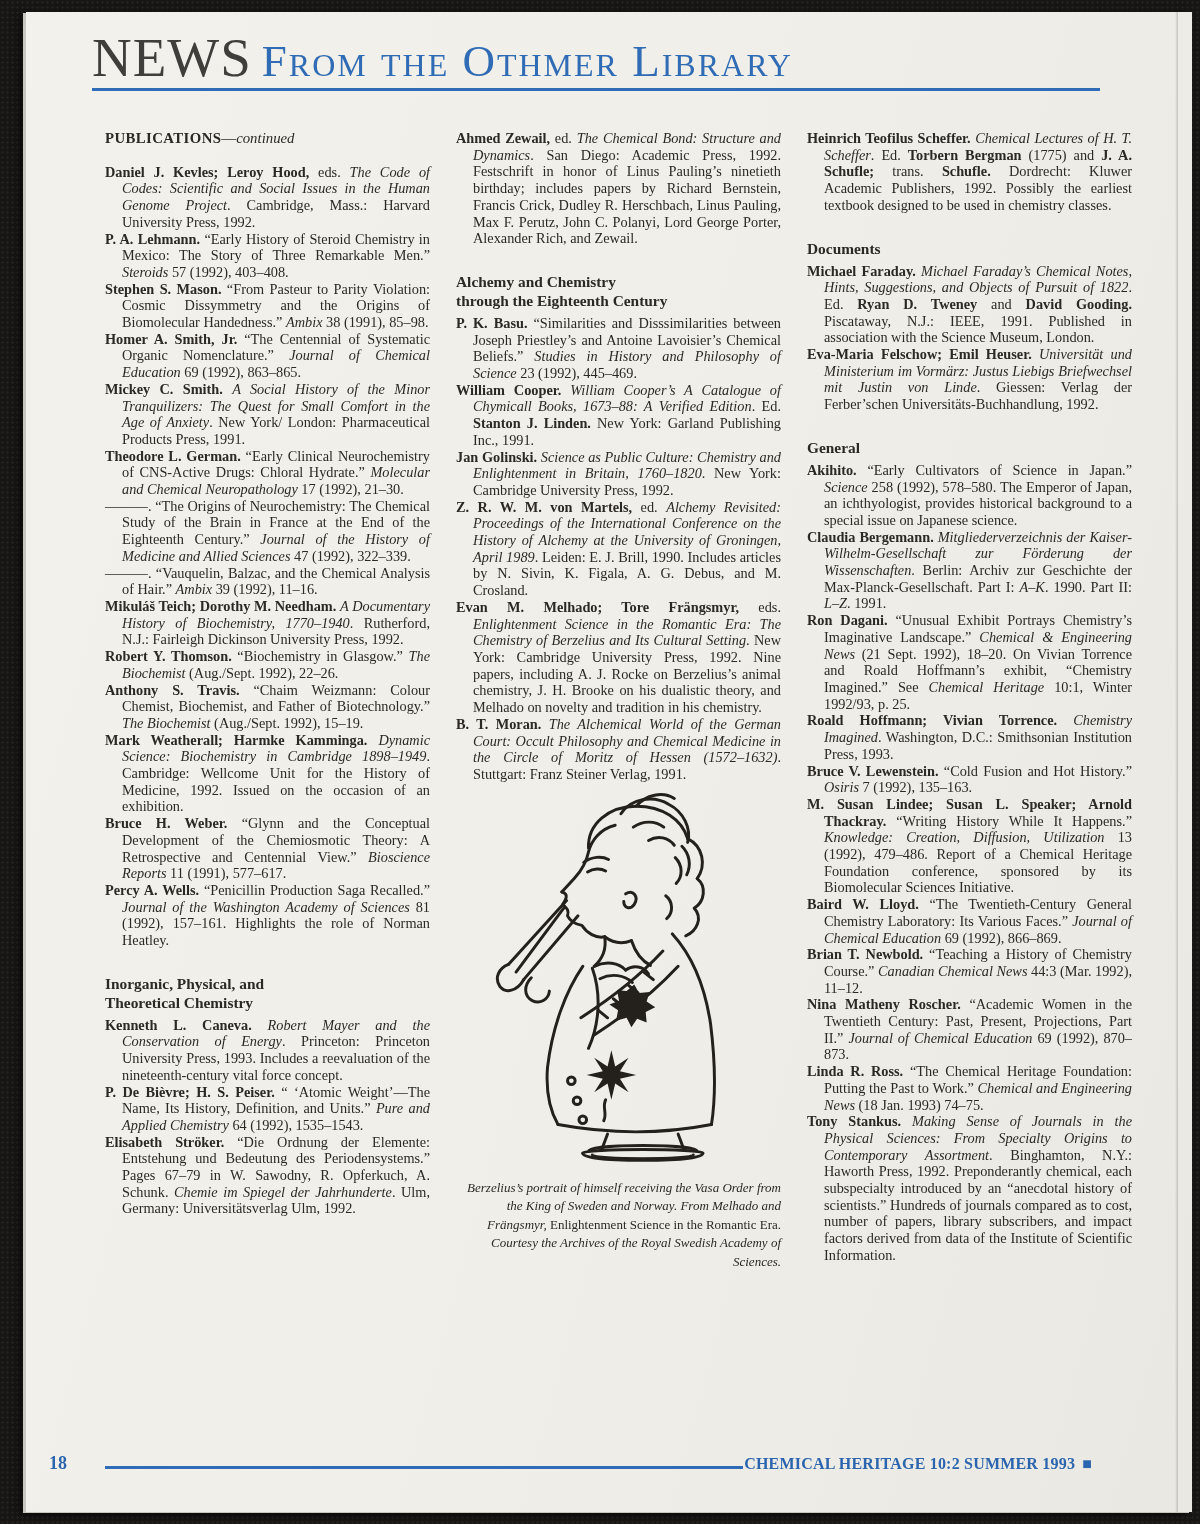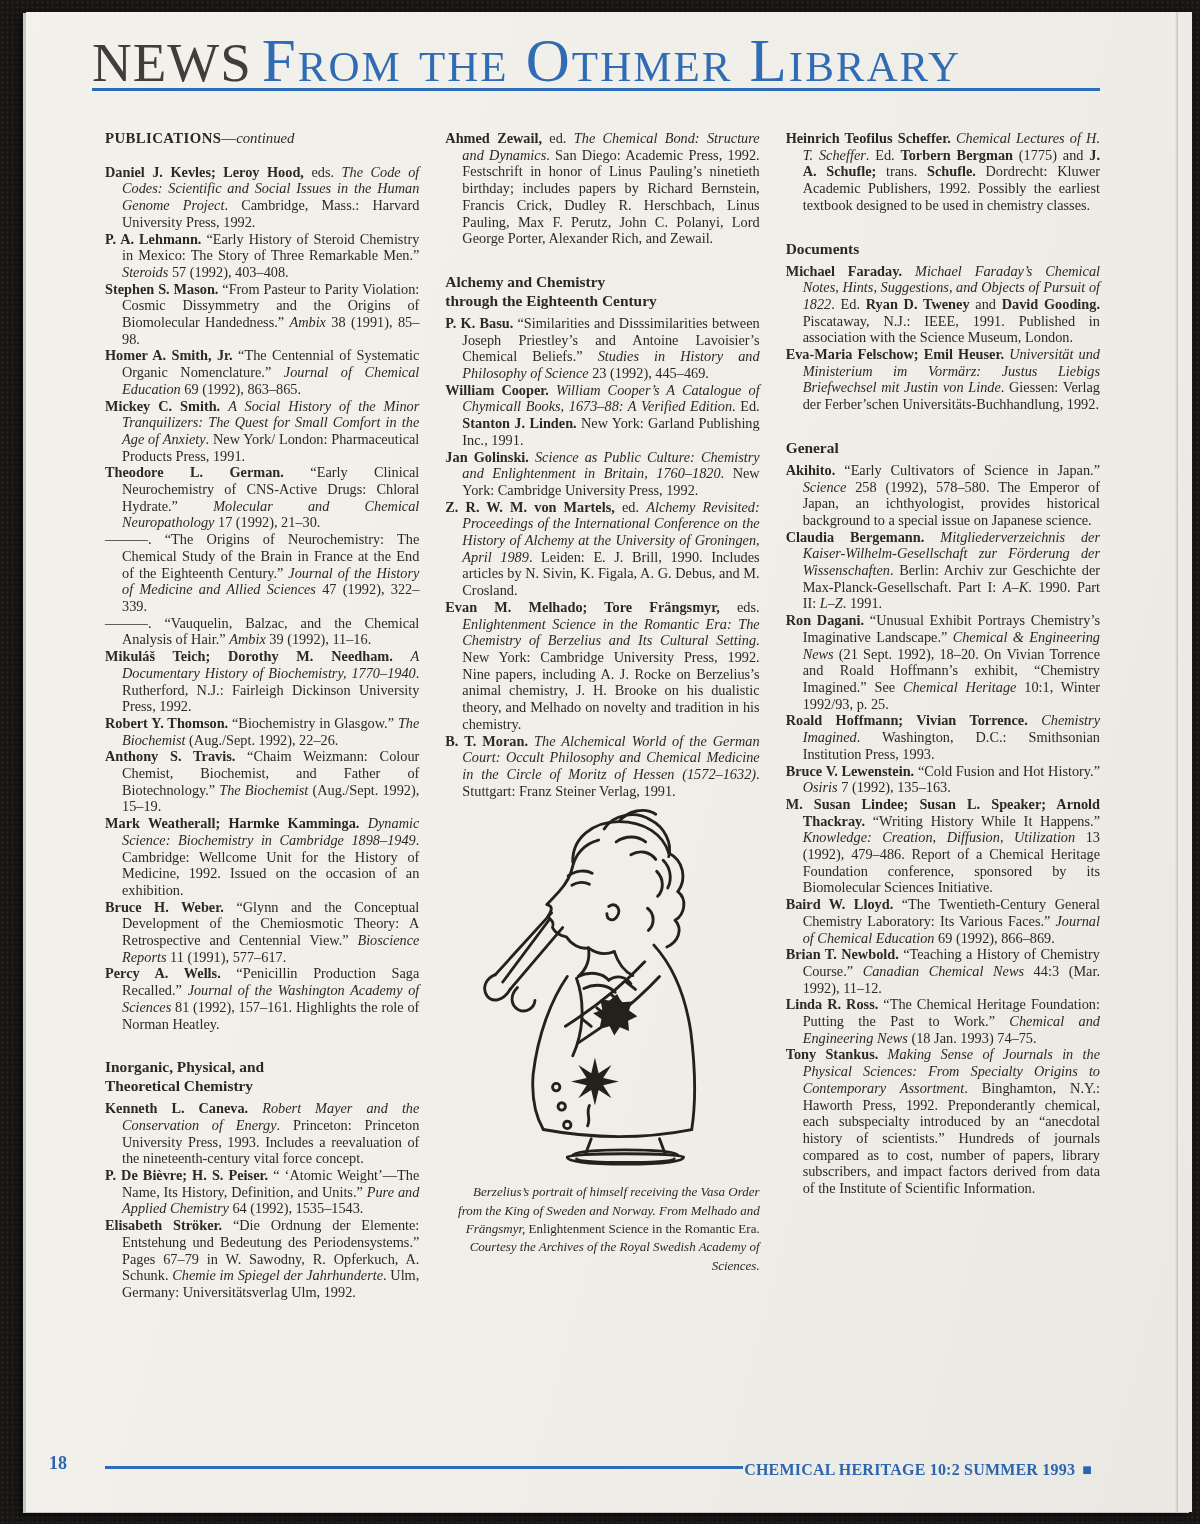--- a/index.html
+++ b/index.html
@@ -14,43 +14,43 @@
     position:absolute;left:26px;top:12px;width:1166px;height:1500px;
     background:linear-gradient(105deg,#f3f1eb 0%,#f0eee8 55%,#eae8e2 100%);
     box-shadow:-3px 1px 0 #c9c6bf,-6px 3px 8px rgba(0,0,0,.65);
     overflow:hidden;
   }
   .crease{position:absolute;right:14px;top:0;height:100%;width:3px;
     background:linear-gradient(to right,rgba(0,0,0,0),rgba(95,90,82,.28));}
   
   .masthead{position:absolute;left:66px;top:14px;white-space:nowrap;}
   .mast-lead{font-size:55px;color:#403e3b;letter-spacing:1px;}
-  .mast-rest{font-size:61px;color:#2f6cb5;font-variant:small-caps;letter-spacing:2px;margin-left:10px;}
+  .mast-rest{font-size:45px;color:#2f6cb5;font-variant:small-caps;letter-spacing:2px;margin-left:10px;}
   .mast-rule{position:absolute;left:66px;top:76px;width:1008px;height:3px;background:#2e6cb8;}
   
   .columns{
     position:absolute;left:0;top:118px;width:100%;box-sizing:border-box;
-    padding:0 92px 0 79px;display:grid;grid-template-columns:1fr 1fr 1fr;gap:26px;
+    padding:0 60px 0 79px;display:grid;grid-template-columns:1fr 1fr 1fr;gap:26px;
   }
   .col{font-size:14.3px;line-height:16.7px;color:#2c2925;text-align:justify;
     hyphens:auto;-webkit-hyphens:auto;}
   .kicker{margin:0 0 17px 0;font-size:14.8px;}
   .kicker .seg-b{letter-spacing:.4px;}
   .entry{margin:0;padding-left:17px;text-indent:-17px;}
   .sect{font-weight:bold;font-size:15.4px;line-height:19px;margin:25px 0 5px 0;text-align:left;}
   .seg-b{font-weight:bold;}
   .seg-i{font-style:italic;}
   .figure{margin:6px 0 0 0;}
   .figure svg{display:block;width:88%;margin:0 auto;height:auto;}
   .caption{margin:9px 0 0 8px;font-size:13px;line-height:18.4px;text-align:right;}
   
   .footer{position:absolute;left:0;top:1441px;width:100%;height:30px;}
   .page-number{position:absolute;left:23px;top:0;font-weight:bold;font-size:18px;color:#2b65af;}
   .footer-rule{position:absolute;left:79px;top:13px;width:638px;height:3px;background:#2e6cb8;}
-  .credit{position:absolute;right:100px;top:8px;font-weight:bold;font-size:16px;
+  .credit{position:absolute;right:100px;top:2px;font-weight:bold;font-size:16px;
     color:#2b65af;letter-spacing:.2px;white-space:nowrap;}
   .end-square{display:inline-block;margin-left:7px;}
 </style>
 </head>
 <body>
 
 <div class="page">
   <div class="masthead">
     <span class="mast-lead">NEWS</span><span class="mast-rest">From the Othmer Library</span>
   </div>
@@ -171,20 +171,21 @@
           <div>General</div>
         </div>
         <p class="entry"><span class="seg-b">Akihito.</span><span class="seg-n"> “Early Cultivators of Science in Japan.” </span><span class="seg-i">Science</span><span class="seg-n"> 258 (1992), 578–580. The Emperor of Japan, an ichthyologist, provides historical background to a special issue on Japanese science.</span></p>
         <p class="entry"><span class="seg-b">Claudia Bergemann.</span><span class="seg-n"> </span><span class="seg-i">Mitgliederverzeichnis der Kaiser-Wilhelm-Gesellschaft zur Förderung der Wissenschaften</span><span class="seg-n">. Berlin: Archiv zur Geschichte der Max-Planck-Gesellschaft. Part I: </span><span class="seg-i">A–K</span><span class="seg-n">. 1990. Part II: </span><span class="seg-i">L–Z</span><span class="seg-n">. 1991.</span></p>
         <p class="entry"><span class="seg-b">Ron Dagani.</span><span class="seg-n"> “Unusual Exhibit Portrays Chemistry’s Imaginative Landscape.” </span><span class="seg-i">Chemical &amp; Engineering News</span><span class="seg-n"> (21 Sept. 1992), 18–20. On Vivian Torrence and Roald Hoffmann’s exhibit, “Chemistry Imagined.” See </span><span class="seg-i">Chemical Heritage</span><span class="seg-n"> 10:1, Winter 1992/93, p. 25.</span></p>
         <p class="entry"><span class="seg-b">Roald Hoffmann; Vivian Torrence.</span><span class="seg-n"> </span><span class="seg-i">Chemistry Imagined</span><span class="seg-n">. Washington, D.C.: Smithsonian Institution Press, 1993.</span></p>
         <p class="entry"><span class="seg-b">Bruce V. Lewenstein.</span><span class="seg-n"> “Cold Fusion and Hot History.” </span><span class="seg-i">Osiris</span><span class="seg-n"> 7 (1992), 135–163.</span></p>
         <p class="entry"><span class="seg-b">M. Susan Lindee; Susan L. Speaker; Arnold Thackray.</span><span class="seg-n"> “Writing History While It Happens.” </span><span class="seg-i">Knowledge: Creation, Diffusion, Utilization</span><span class="seg-n"> 13 (1992), 479–486. Report of a Chemical Heritage Foundation conference, sponsored by its Biomolecular Sciences Initiative.</span></p>
         <p class="entry"><span class="seg-b">Baird W. Lloyd.</span><span class="seg-n"> “The Twentieth-Century General Chemistry Laboratory: Its Various Faces.” </span><span class="seg-i">Journal of Chemical Education</span><span class="seg-n"> 69 (1992), 866–869.</span></p>
         <p class="entry"><span class="seg-b">Brian T. Newbold.</span><span class="seg-n"> “Teaching a History of Chemistry Course.” </span><span class="seg-i">Canadian Chemical News</span><span class="seg-n"> 44:3 (Mar. 1992), 11–12.</span></p>
+        <p class="entry"><span class="seg-b">Nina Matheny Roscher.</span><span class="seg-n"> “Academic Women in the Twentieth Century: Past, Present, Projections, Part II.” </span><span class="seg-i">Journal of Chemical Education</span><span class="seg-n"> 69 (1992), 870–873.</span></p>
         <p class="entry"><span class="seg-b">Linda R. Ross.</span><span class="seg-n"> “The Chemical Heritage Foundation: Putting the Past to Work.” </span><span class="seg-i">Chemical and Engineering News</span><span class="seg-n"> (18 Jan. 1993) 74–75.</span></p>
         <p class="entry"><span class="seg-b">Tony Stankus.</span><span class="seg-n"> </span><span class="seg-i">Making Sense of Journals in the Physical Sciences: From Specialty Origins to Contemporary Assortment</span><span class="seg-n">. Binghamton, N.Y.: Haworth Press, 1992. Preponderantly chemical, each subspecialty introduced by an “anecdotal history of scientists.” Hundreds of journals compared as to cost, number of papers, library subscribers, and impact factors derived from data of the Institute of Scientific Information.</span></p>
       </div>
   </div>
 
   <div class="footer">
     <span class="page-number">18</span>
     <div class="footer-rule"></div>
     <span class="credit"><span>CHEMICAL HERITAGE 10:2 SUMMER 1993</span><span class="end-square">■</span></span>
   </div>

